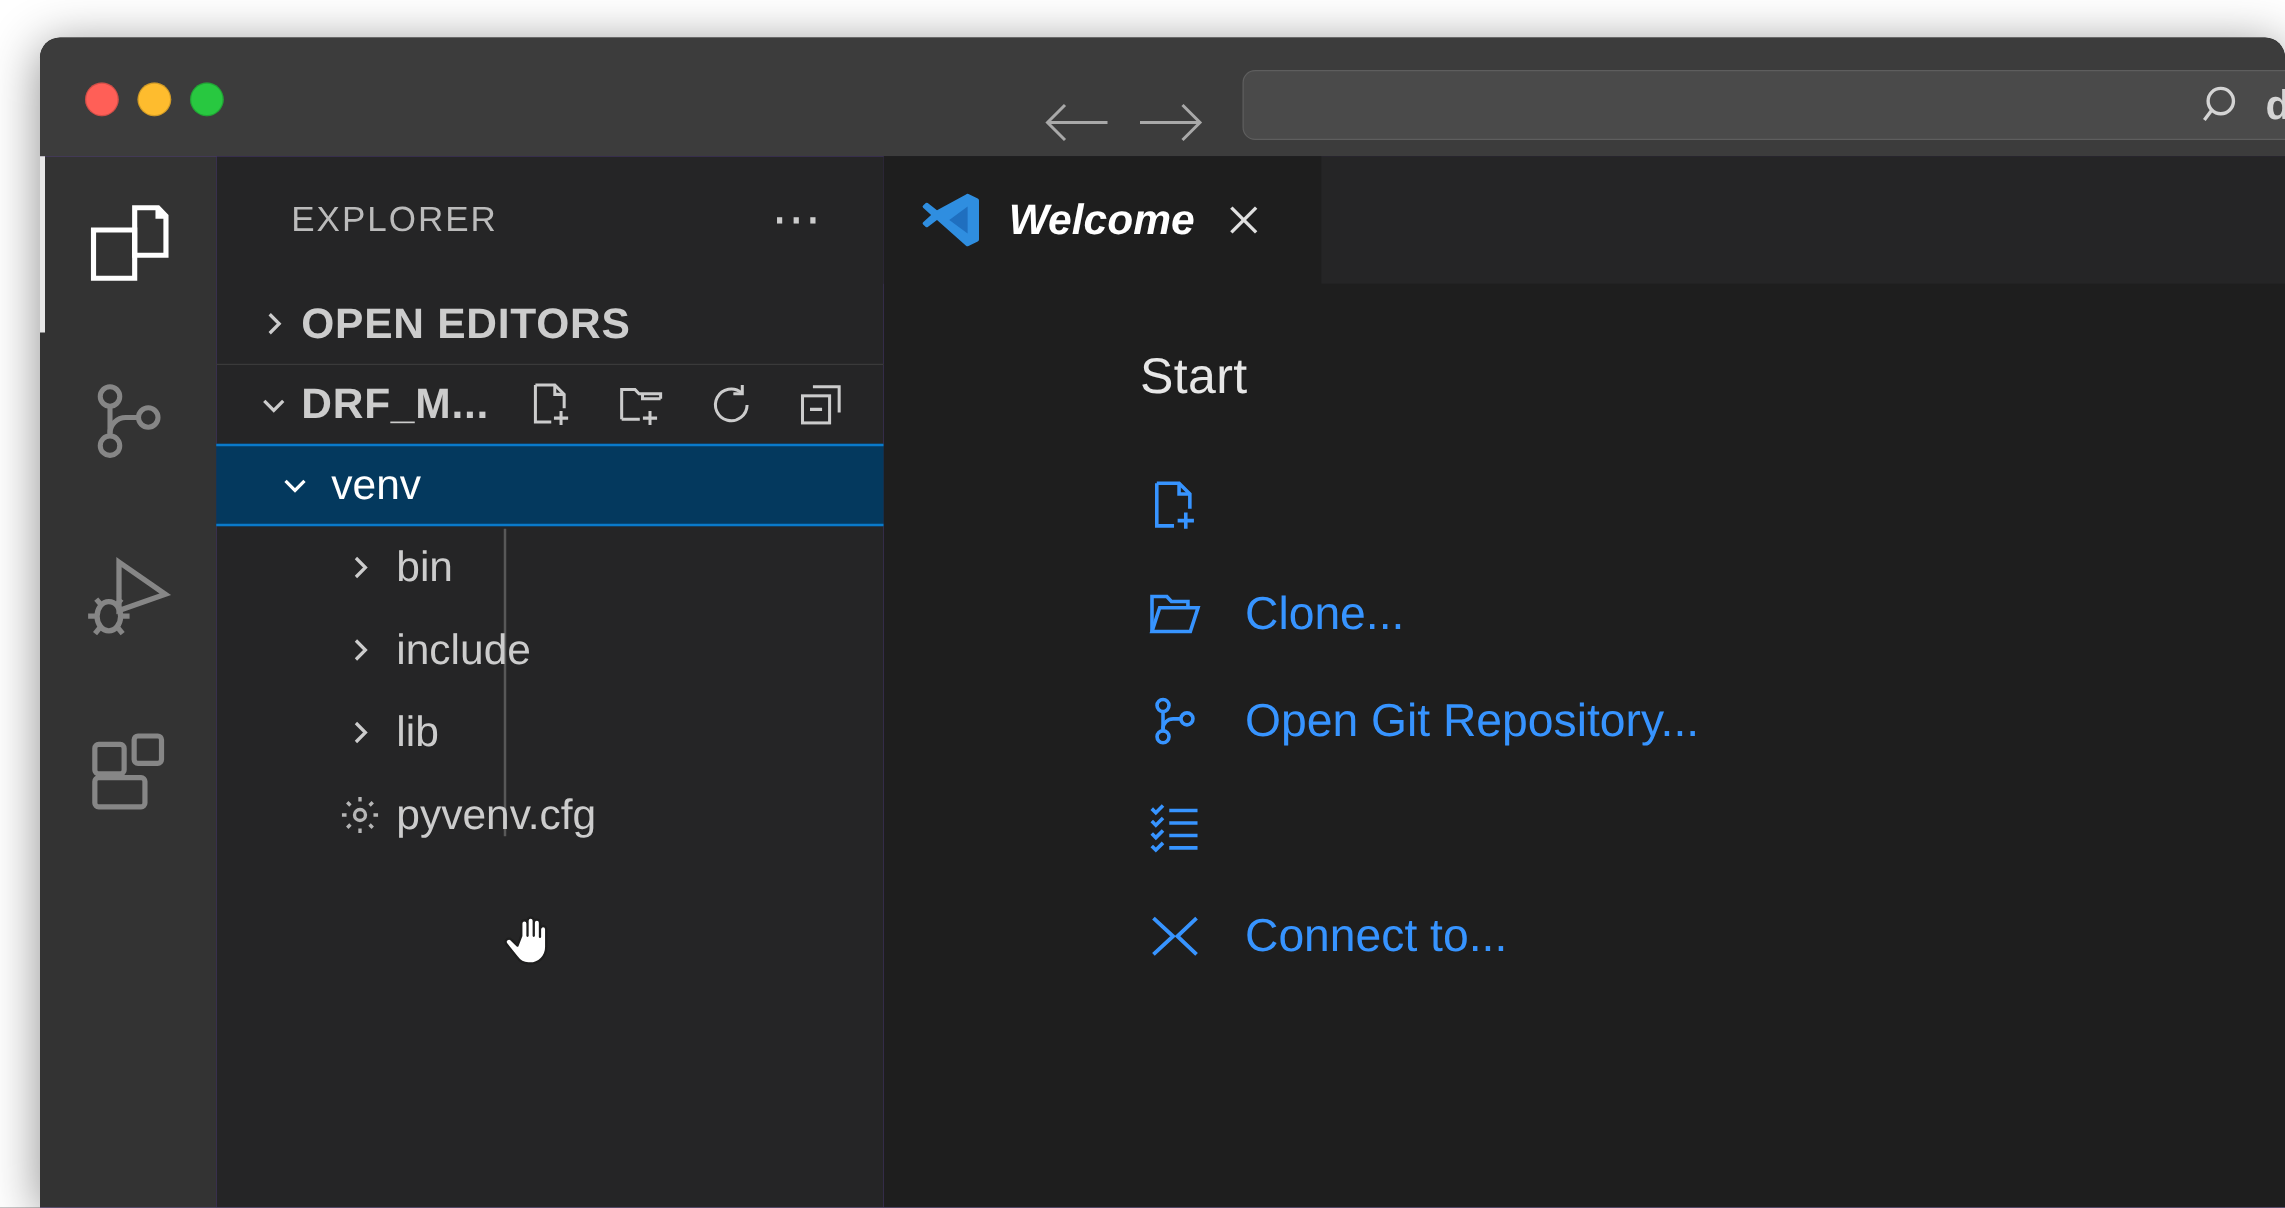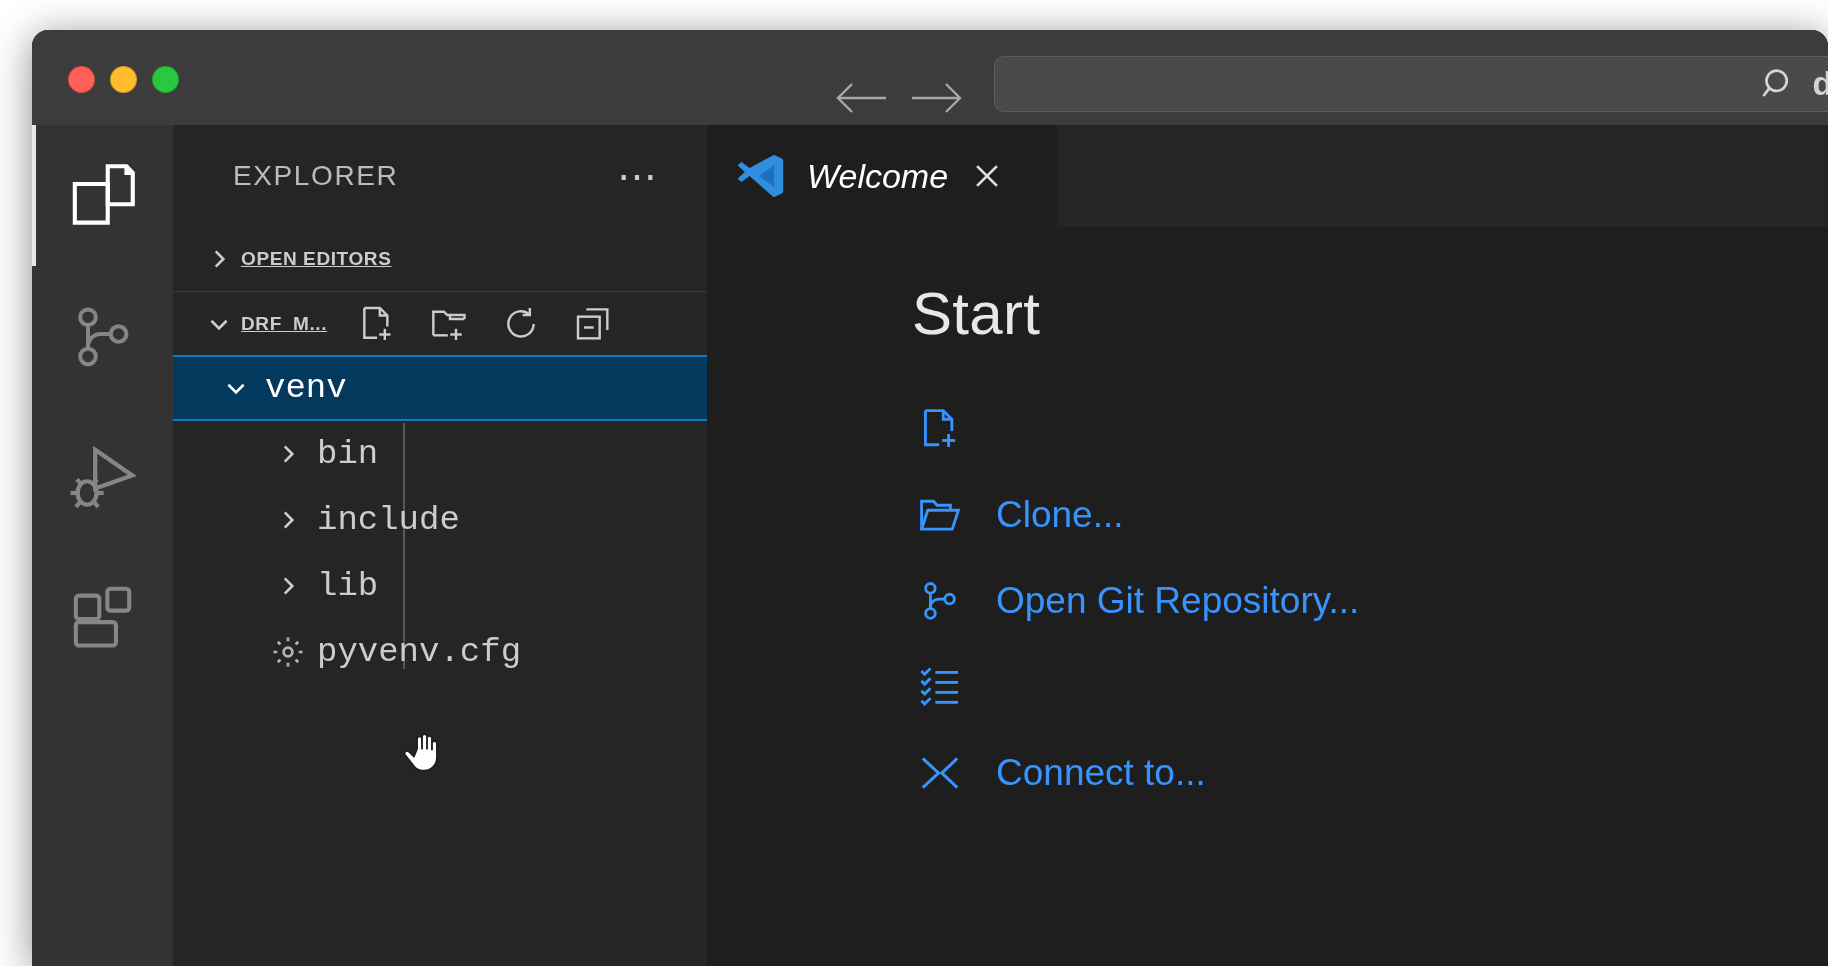--- a/index.html
+++ b/index.html
@@ -114,23 +114,22 @@
     line-height: 18px;
   }
 
   .section-header {
     display: flex; align-items: center;
     height: 64px; padding-left: 24px;
     color: #cccccc;
   }
   .section-header .twisty { width: 44px; display: flex; justify-content: center; }
   .section-label {
-    font-size: 19px; font-weight: 700; letter-spacing: .6px;
+    font-size: 34px; font-weight: 700; letter-spacing: .6px;
     white-space: nowrap;
-    text-decoration: underline;
   }
   #folder-section {
     border-top: 1px solid #3a3a3a;
     text-align: center;
   }
   #folder-actions {
     display: flex; align-items: center; gap: 32px;
     margin-left: 30px; color: #cccccc;
   }
 
@@ -150,21 +149,21 @@
     color: #ffffff;
   }
   .tree-row .twisty-cell {
     width: 54px; display: flex; align-items: center; justify-content: center;
     flex: 0 0 auto;
   }
   .tree-row .ico-cell {
     width: 54px; display: flex; align-items: center; justify-content: center;
     flex: 0 0 auto; color: #c5c5c5;
   }
-  .tree-row .label { padding-left: 2px; font-family: Liberation Mono, monospace; }
+  .tree-row .label { padding-left: 2px; }
   .indent-0 { padding-left: 36px; }
   .indent-1 { padding-left: 88px; }
 
   #tree-guide {
     position: absolute;
     left: 230px; top: 68px;
     width: 2px; height: 246px;
     background: #585858;
   }
 
@@ -187,29 +186,29 @@
     background: #252526;
     display: flex; align-items: stretch;
   }
   #tab-welcome {
     display: flex; align-items: center; gap: 22px;
     padding: 0 30px 0 30px;
     background: #1e1e1e;
     min-width: 350px;
   }
   #tab-title {
-    color: #ffffff; font-size: 34px; font-style: italic; font-weight: 400;
+    color: #ffffff; font-size: 34px; font-style: italic; font-weight: 700;
     white-space: nowrap;
   }
   #tab-close { color: #e0e0e0; display: flex; align-items: center; }
 
   
   #welcome-body { position: relative; padding: 52px 0 0 205px; }
   #start-heading {
-    color: #e7e7e7; font-size: 60px; font-weight: 400;
+    color: #e7e7e7; font-size: 40px; font-weight: 400;
     letter-spacing: .3px; margin-bottom: 38px;
   }
   .start-item {
     display: flex; align-items: center; gap: 28px;
     height: 86px;
   }
   .start-item .si-icon {
     width: 56px; display: flex; align-items: center; justify-content: center;
     color: #3794ff; flex: 0 0 auto;
   }

